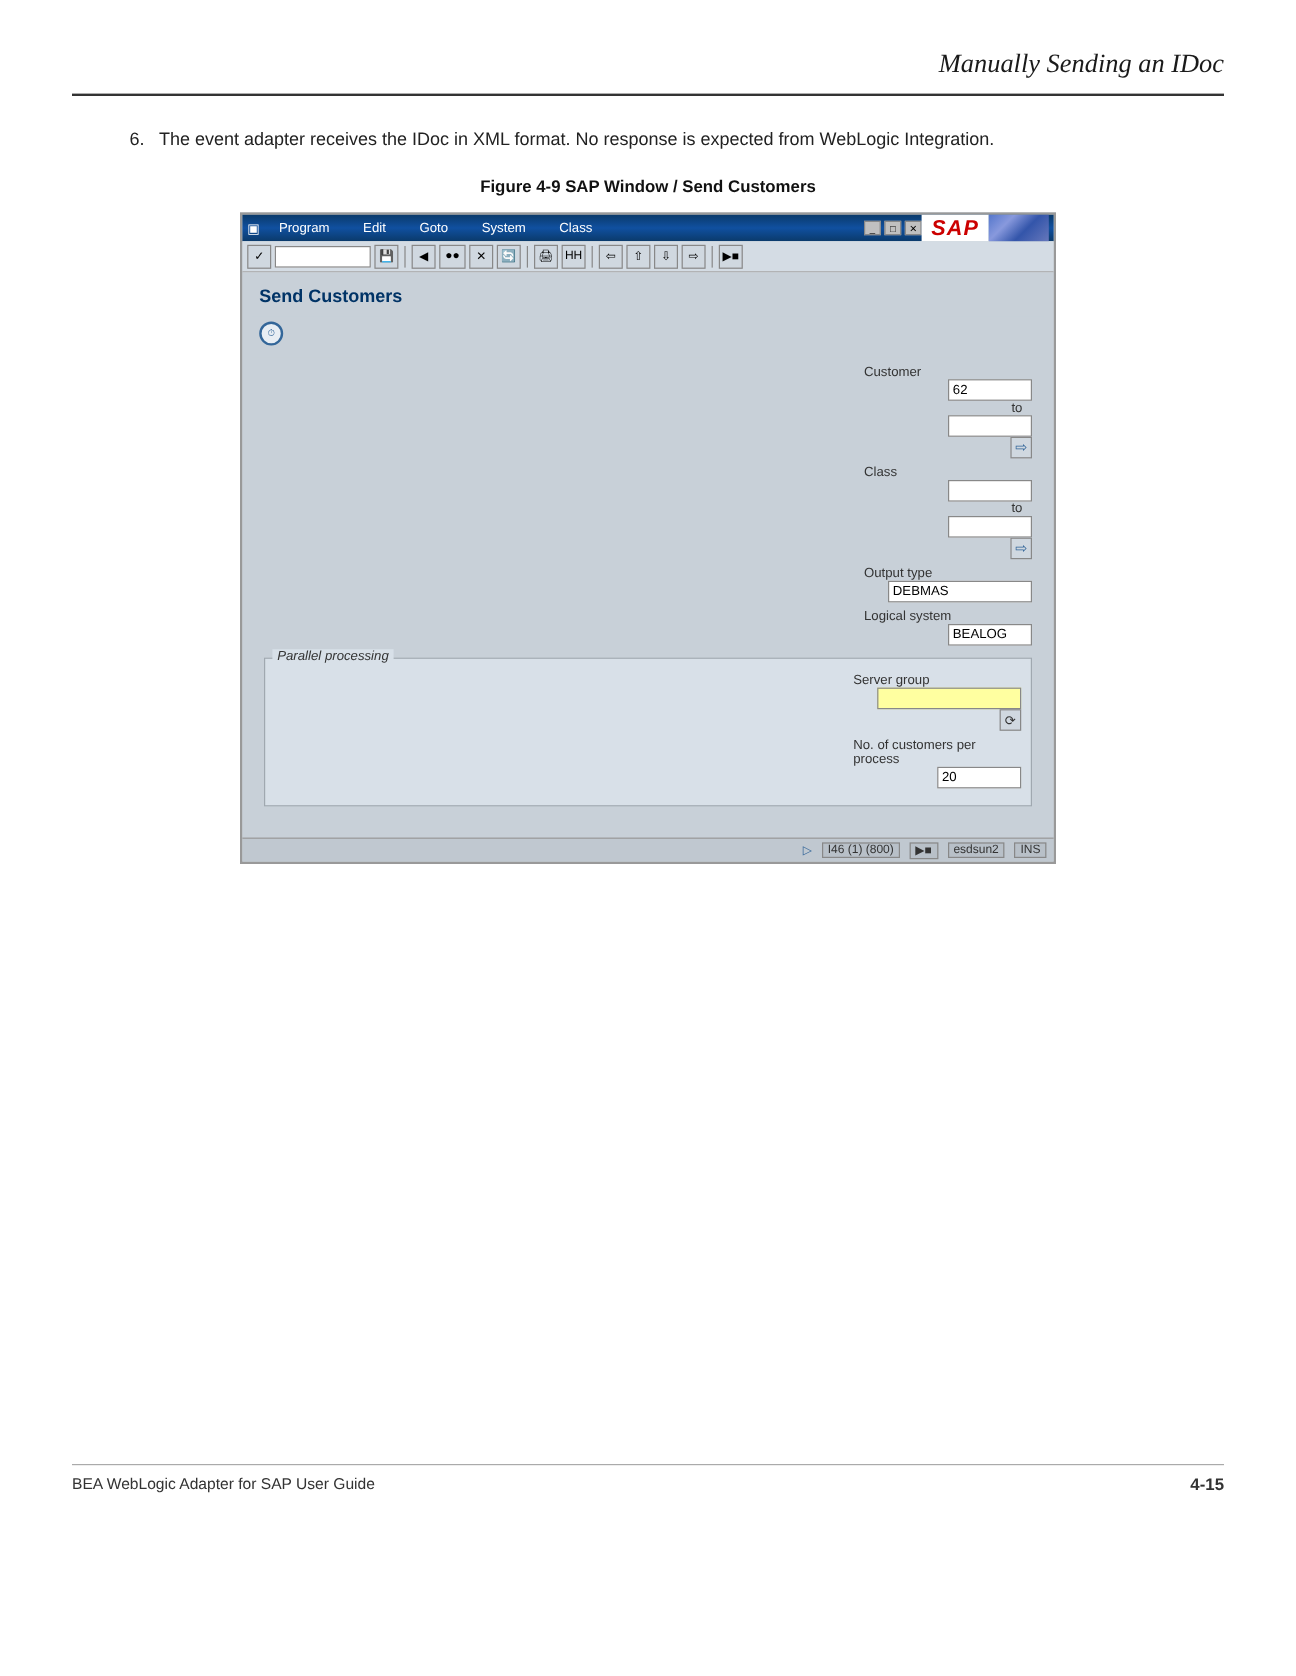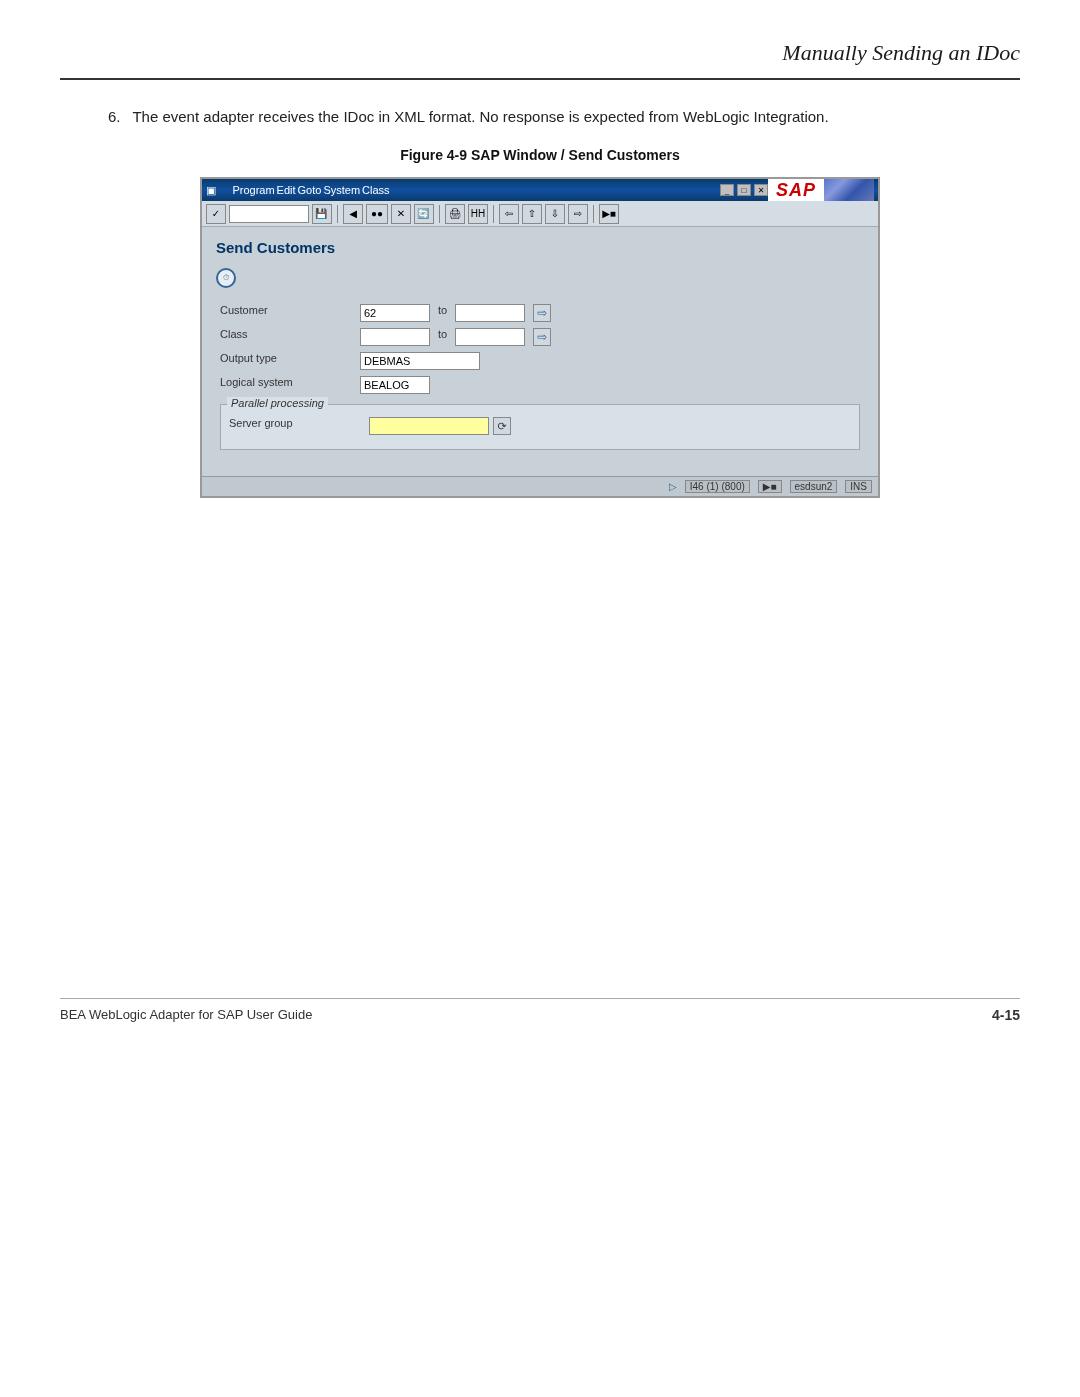--- a/index.html
+++ b/index.html
@@ -79,21 +79,21 @@
     .sap-titlebar-left {
       display: flex;
       align-items: center;
       gap: 16px;
       color: #fff;
       font-size: 11px;
     }
 
     .sap-titlebar-menu {
       display: flex;
-      gap: 2px;
+      gap: 28px;
       color: #fff;
       font-size: 11px;
     }
 
     .sap-titlebar-controls {
       display: flex;
       gap: 3px;
     }
 
     .titlebar-btn {
@@ -202,22 +202,23 @@
     }
 
     
     .sap-form {
       background: #c8d0d8;
       padding: 6px 10px 10px 10px;
     }
 
     .form-row {
       display: flex;
-      align-items: flex-start;
+      align-items: flex-end;
       margin-bottom: 6px;
+      flex-direction: column;
     }
 
     .form-label {
       width: 140px;
       font-size: 11px;
       color: #333;
       flex-shrink: 0;
     }
 
     .form-input {
@@ -440,20 +441,24 @@
         <div class="sap-groupbox">
           <span class="sap-groupbox-title">Parallel processing</span>
           <div class="sap-groupbox-content">
 
             <div class="form-row">
               <span class="form-label">Server group</span>
               <input class="form-input form-input-md form-input-yellow" type="text" value="" style="">
               <div class="refresh-btn">⟳</div>
             </div>
 
+            <div class="form-row">
+              <span class="form-label">No. of customers per process</span>
+              <input class="form-input form-input-sm" type="text" value="20" style="">
+            </div>
 
           </div>
         </div>
 
       </div>
     </div>
 
     <div class="sap-statusbar">
       <span class="status-triangle">▷</span>
       <span class="status-item">I46 (1) (800)</span>

